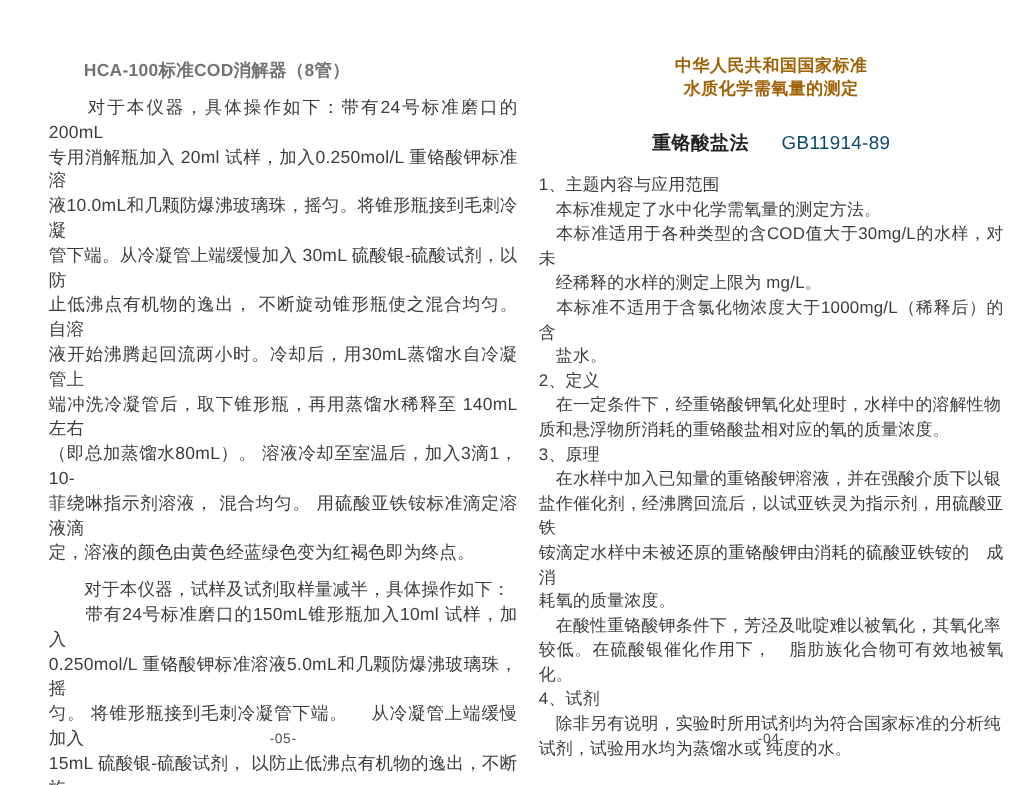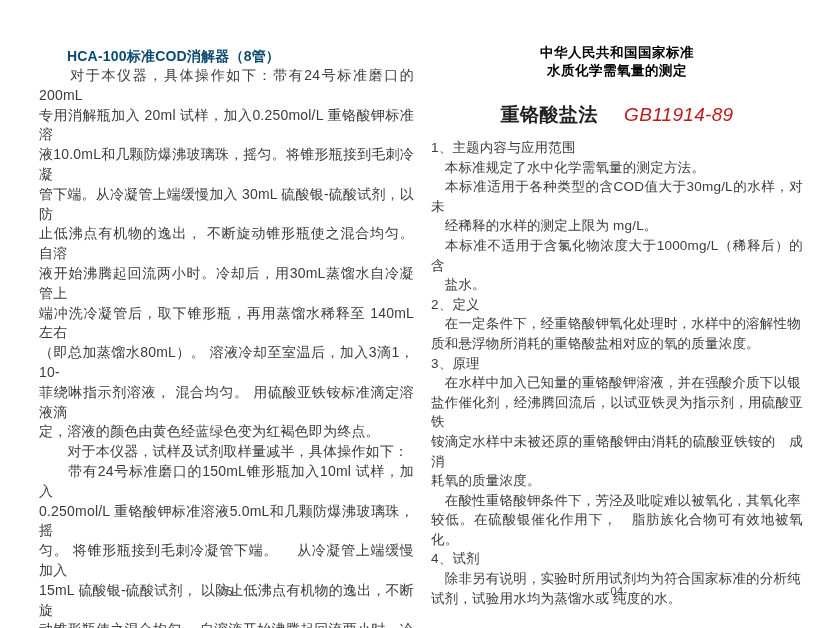--- a/index.html
+++ b/index.html
@@ -13,47 +13,47 @@
     width:819px; height:628px;
     background:#ffffff;
     overflow:hidden;
   }
   
   .col-left {
     position:absolute; left:39px; top:46px; width:375px;
     color:#3c3c3c;
   }
   .sec-heading {
-    font-size:14px; font-weight:bold; color:#0c4a6e;
+    font-size:14px; font-weight:bold; color:#737373;
     line-height:20px; text-indent:28px; letter-spacing:0.2px;
   }
   .para {
     white-space:pre-line;
     font-size:14px; line-height:19.8px; letter-spacing:0.2px;
-    margin-top:0;
+    margin-top:10px;
     text-align:justify;
   }
   .sec-heading.second { margin-top:32px; }
   
   .col-right {
     position:absolute; left:431px; top:44px; width:372px;
     color:#3c3c3c;
   }
   .doc-title {
     white-space:pre-line; text-align:center;
-    font-size:13.5px; font-weight:bold; color:#000000;
+    font-size:13.5px; font-weight:bold; color:#a16207;
     line-height:18px; letter-spacing:0.5px;
   }
   .subtitle-row {
     margin-top:26px;
     display:flex; justify-content:center; align-items:baseline; gap:26px;
-    font-size:19px; line-height:18px;
+    font-size:15px; line-height:18px;
   }
   .method-name { font-weight:bold; color:#222; letter-spacing:0.5px; }
-  .standard-code { font-weight:normal; color:#b91c1c; letter-spacing:0.3px;font-style:italic; }
+  .standard-code { font-weight:normal; color:#0c4a6e; letter-spacing:0.3px; }
   .subtitle-en {
     white-space:pre-line; text-align:center;
     font-size:14px; line-height:22px; color:#3a3a3a;
     margin-top:4px;
   }
   .body-right {
     white-space:pre-line;
     font-size:13.5px; line-height:19.6px; letter-spacing:0.2px;
     margin-top:14px;
     text-align:justify;

